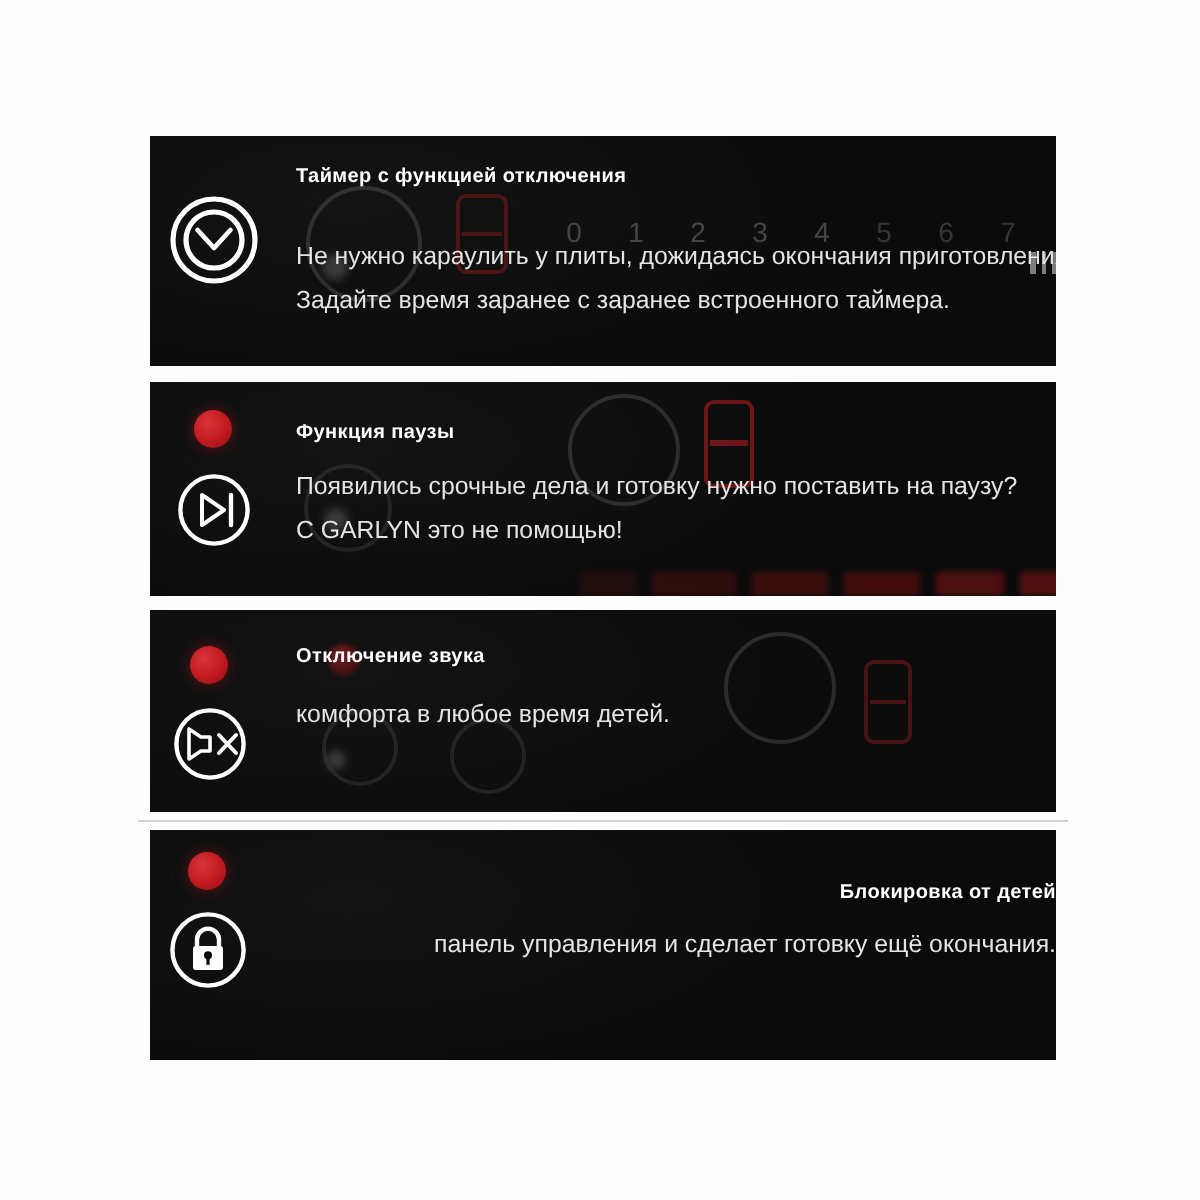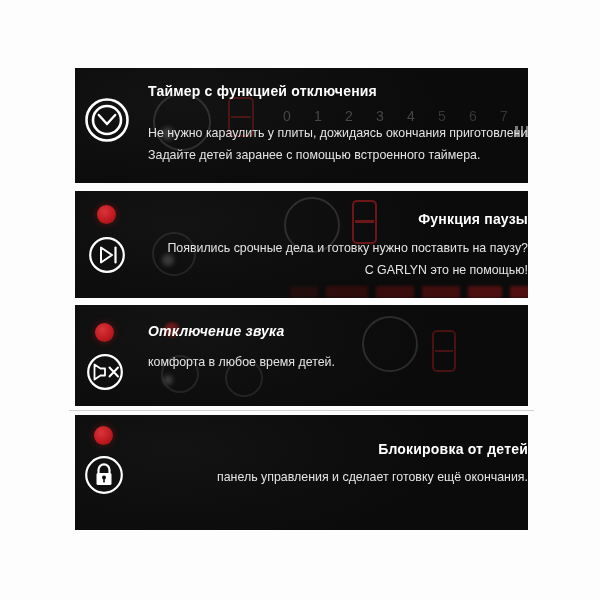--- a/index.html
+++ b/index.html
@@ -1,32 +1,32 @@
 <!DOCTYPE html>
 <html><head>
 <meta charset="utf-8">
 <style>
   html,body{margin:0;padding:0;}
   body{width:600px;height:600px;background:#fdfdfd;font-family:"Liberation Sans","DejaVu Sans",sans-serif;position:relative;overflow:hidden;}
   .stack{position:absolute;left:75px;top:68px;width:453px;}
   .card{position:relative;width:453px;background:#0b0b0b;overflow:hidden;
         background-image:radial-gradient(ellipse 420px 160px at 22% 30%, #131313 0%, #0b0b0b 62%);}
   .c1{height:115px;margin-bottom:7.5px;}
-  .c2{height:107px;margin-bottom:7.5px;text-align:right;}
+  .c2{height:107px;margin-bottom:7.5px;}
   .c3{height:101px;margin-bottom:8.5px;}
   .c4{height:115px;text-align:right;}
   .divider-line{position:absolute;left:-6px;width:465px;top:341.5px;height:1.5px;background:#c2c2c2;opacity:.75;}
 
   
   .text{position:absolute;left:73px;top:0;width:380px;white-space:nowrap;}
-  .title{color:#ffffff;font-size:14px;font-weight:700;letter-spacing:.2px;margin:0;}
+  .title{color:#ffffff;font-size:10px;font-weight:700;letter-spacing:.2px;margin:0;}
   .line{color:#e4e4e4;font-size:12.4px;line-height:22px;margin:0;}
   .c1 .text{padding-top:15px;} .c1 .title{margin-bottom:23px;}
   .c2 .text{padding-top:20.5px;} .c2 .title{margin-bottom:10px;}
-  .c3 .text{padding-top:18px;} .c3 .title{margin-bottom:12px;font-style:italic;}
+  .c3 .text{padding-top:18px;} .c3 .title{margin-bottom:12px;}
   .c4 .text{padding-top:26px;} .c4 .title{margin-bottom:9px;}
 
   
   .dot{position:absolute;width:19px;height:19px;border-radius:50%;
        background:radial-gradient(circle at 38% 34%, #d8343a 0%, #c01a20 55%, #871114 100%);
        box-shadow:0 0 7px rgba(190,20,25,.45);}
   .c2 .dot{left:22px;top:14px;}
   .c3 .dot{left:20px;top:18px;}
   .c4 .dot{left:18.5px;top:11.5px;}
 
@@ -86,21 +86,21 @@
     <span class="icon">
       <svg width="46" height="46" viewBox="0 0 46 46" fill="none">
         <circle cx="23" cy="23" r="20.5" stroke="#ffffff" stroke-width="2.6"></circle>
         <circle cx="23" cy="23" r="14" stroke="#ffffff" stroke-width="2.6"></circle>
         <path d="M23 27 L14.8 18 M23 27 L31.2 18" stroke="#ffffff" stroke-width="2.4" stroke-linecap="round"></path>
       </svg>
     </span>
     <div class="text">
       <h3 class="title">Таймер с функцией отключения</h3>
       <p class="line">Не нужно караулить у плиты, дожидаясь окончания приготовления.</p>
-      <p class="line">Задайте детей заранее с помощью встроенного таймера.</p>
+      <p class="line">Задайте время заранее с заранее встроенного таймера.</p>
     </div>
   </section>
 
   <section class="card c2">
     <div class="g-ring" style="left:209px;top:6px;width:52px;height:52px;"></div>
     <div class="seg bright" style="left:277px;top:9px;width:21px;height:40px;"></div>
     <div class="g-ring dim" style="left:77px;top:41px;width:40px;height:40px;"></div>
     <div class="g-blob" style="left:87px;top:63px;width:12px;height:12px;"></div>
     <div class="redrow">
         <i></i>

